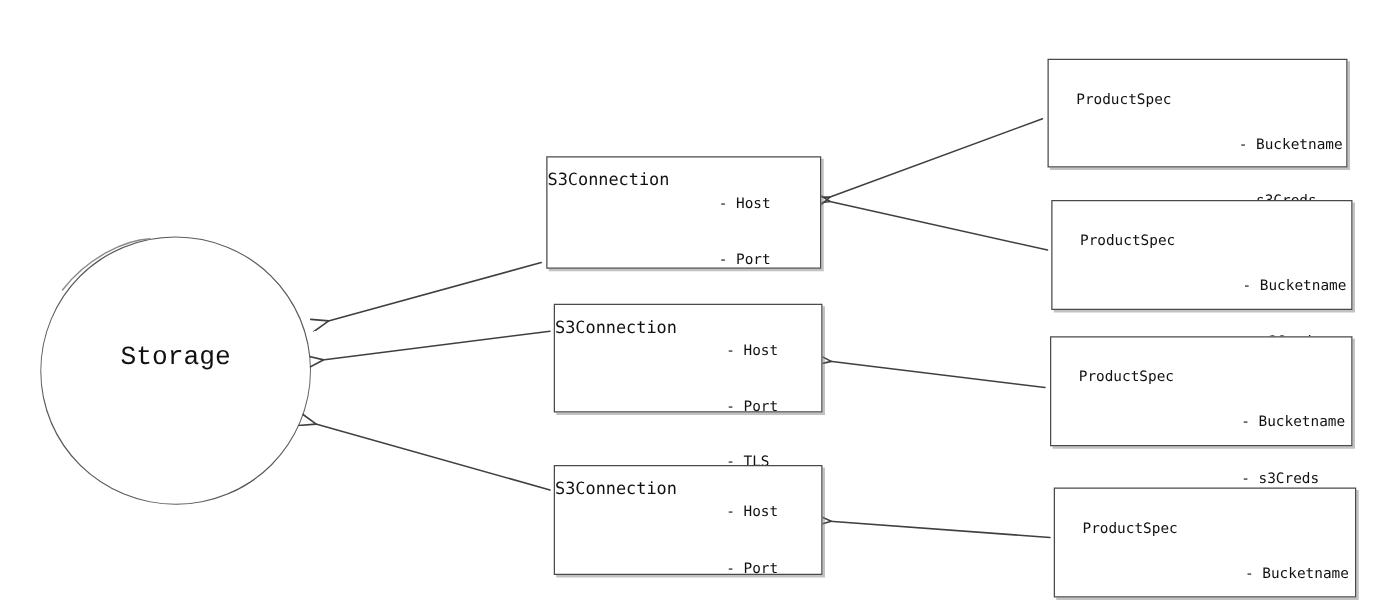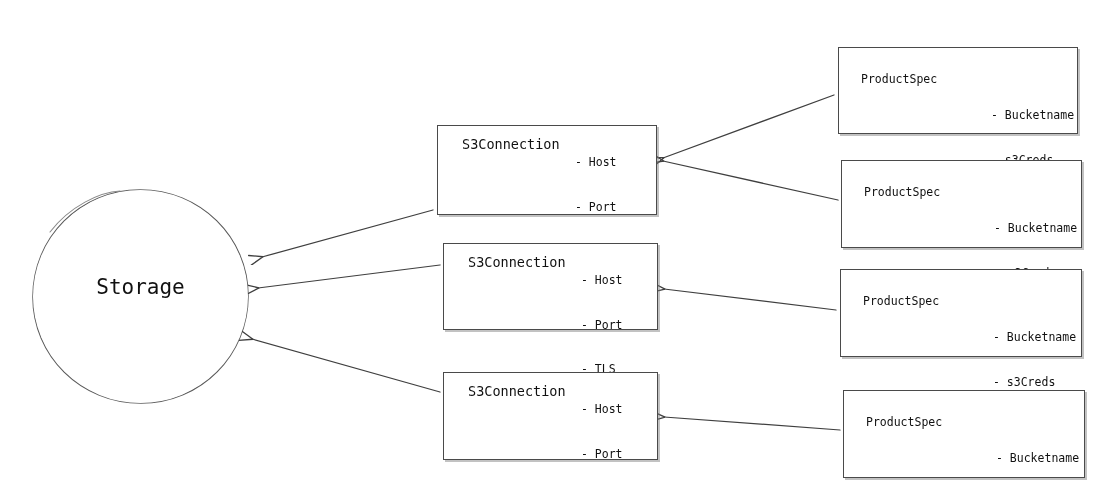--- a/index.html
+++ b/index.html
@@ -53,21 +53,21 @@
     background: #ffffff;
   }
   .circle-label {
     position: absolute;
     width: 100%;
     text-align: center;
     color: #111111;
     white-space: pre;
   }
   
-  .s3 .node-title { font-size: 13.5px; left: 24px; top: 10px; }
+  .s3 .node-title { font-size: 13.5px; left: 0; top: 10px; }
   .s3 .attr-list  { font-size: 11.5px; left: 137px; top: 0; }
   
   .ps .node-title { font-size: 11.5px; left: 22px; top: 24px; }
   .ps .attr-list  { font-size: 11.5px; left: 152px; top: 31px; }
 </style>
 </head>
 <body>
 
 <div id="canvas">
 
@@ -96,21 +96,21 @@
     <path d="M 834,95 L 663,158" fill="none" stroke="#3f3f3f" stroke-width="1.25" stroke-linecap="round" marker-end="url(#ah)"></path>
 
     <path d="M 838,200 L 663,161" fill="none" stroke="#3f3f3f" stroke-width="1.25" stroke-linecap="round" marker-end="url(#ah)"></path>
 
     <path d="M 836,310 L 664,289" fill="none" stroke="#3f3f3f" stroke-width="1.25" stroke-linecap="round" marker-end="url(#ah)"></path>
 
     <path d="M 840,430 L 664,417" fill="none" stroke="#3f3f3f" stroke-width="1.25" stroke-linecap="round" marker-end="url(#ah)"></path>
   </svg>
 
   <div class="circle-node" style="left:33px; top:190px; width:215px; height:213px; border:none;">
-    <div class="circle-label" style="top:85px; font-size:21px;">Storage</div>
+    <div class="circle-label" style="top:85px; font-size:21px;font-family:Liberation Mono, monospace;">Storage</div>
   </div>
 
   <div class="node-box s3" style="left:437px; top:125px; width:220px; height:90px;">
     <div class="node-title">S3Connection</div>
     <div class="attr-list">
       <div class="attr-row">- Host</div>
       <div class="attr-row">- Port</div>
       <div class="attr-row">- TLS</div>
     </div>
   </div>

